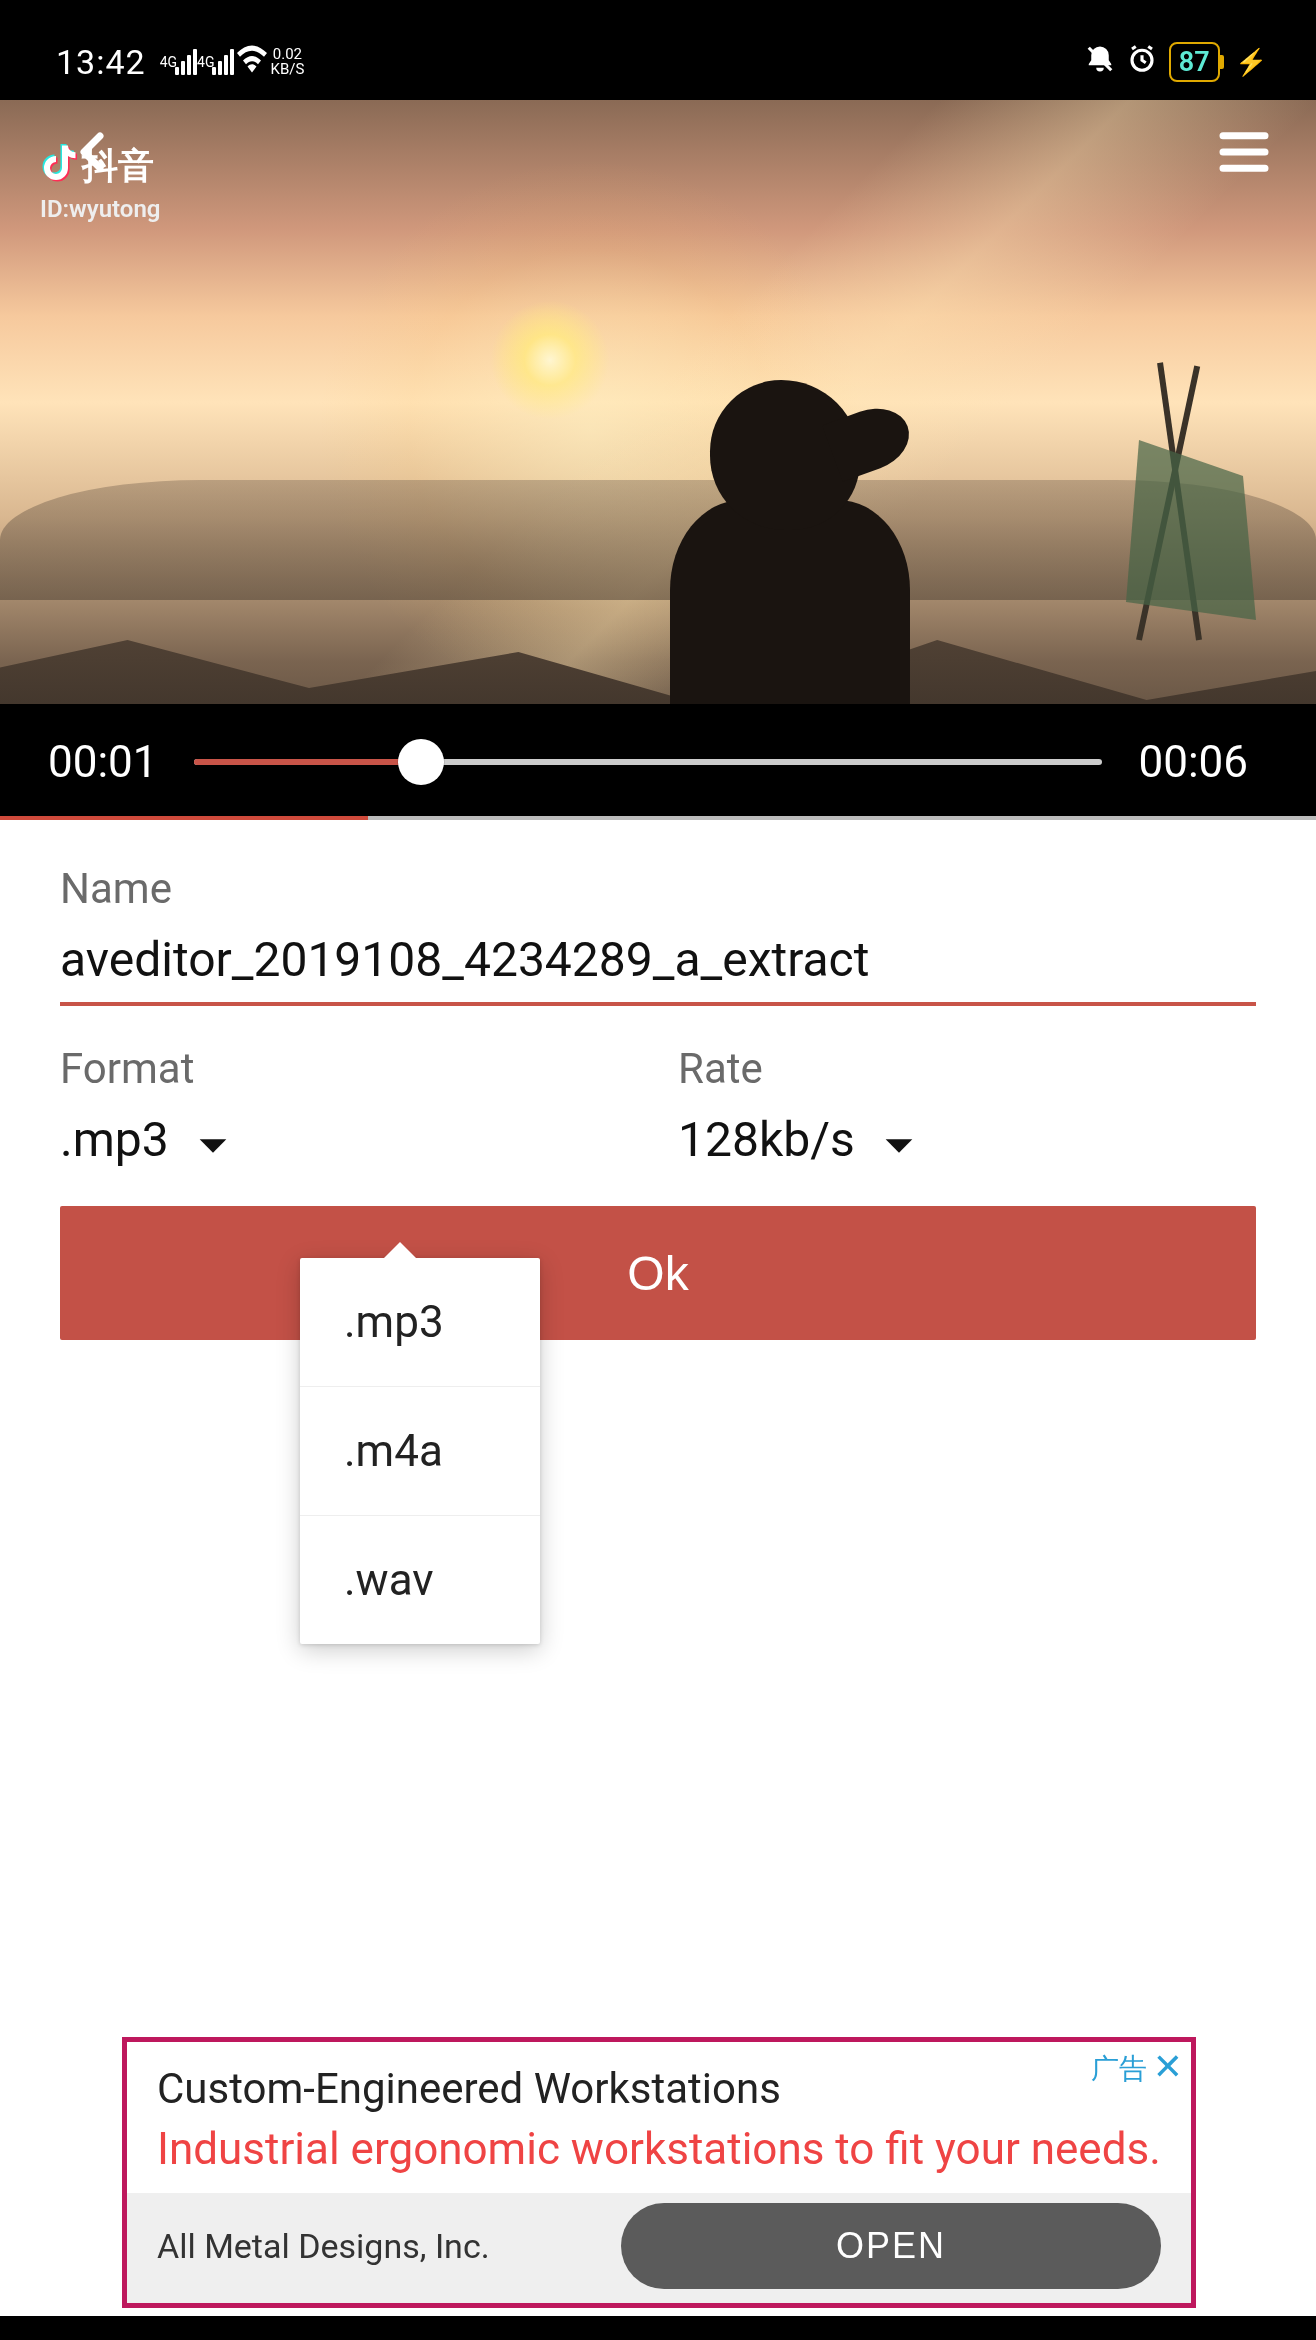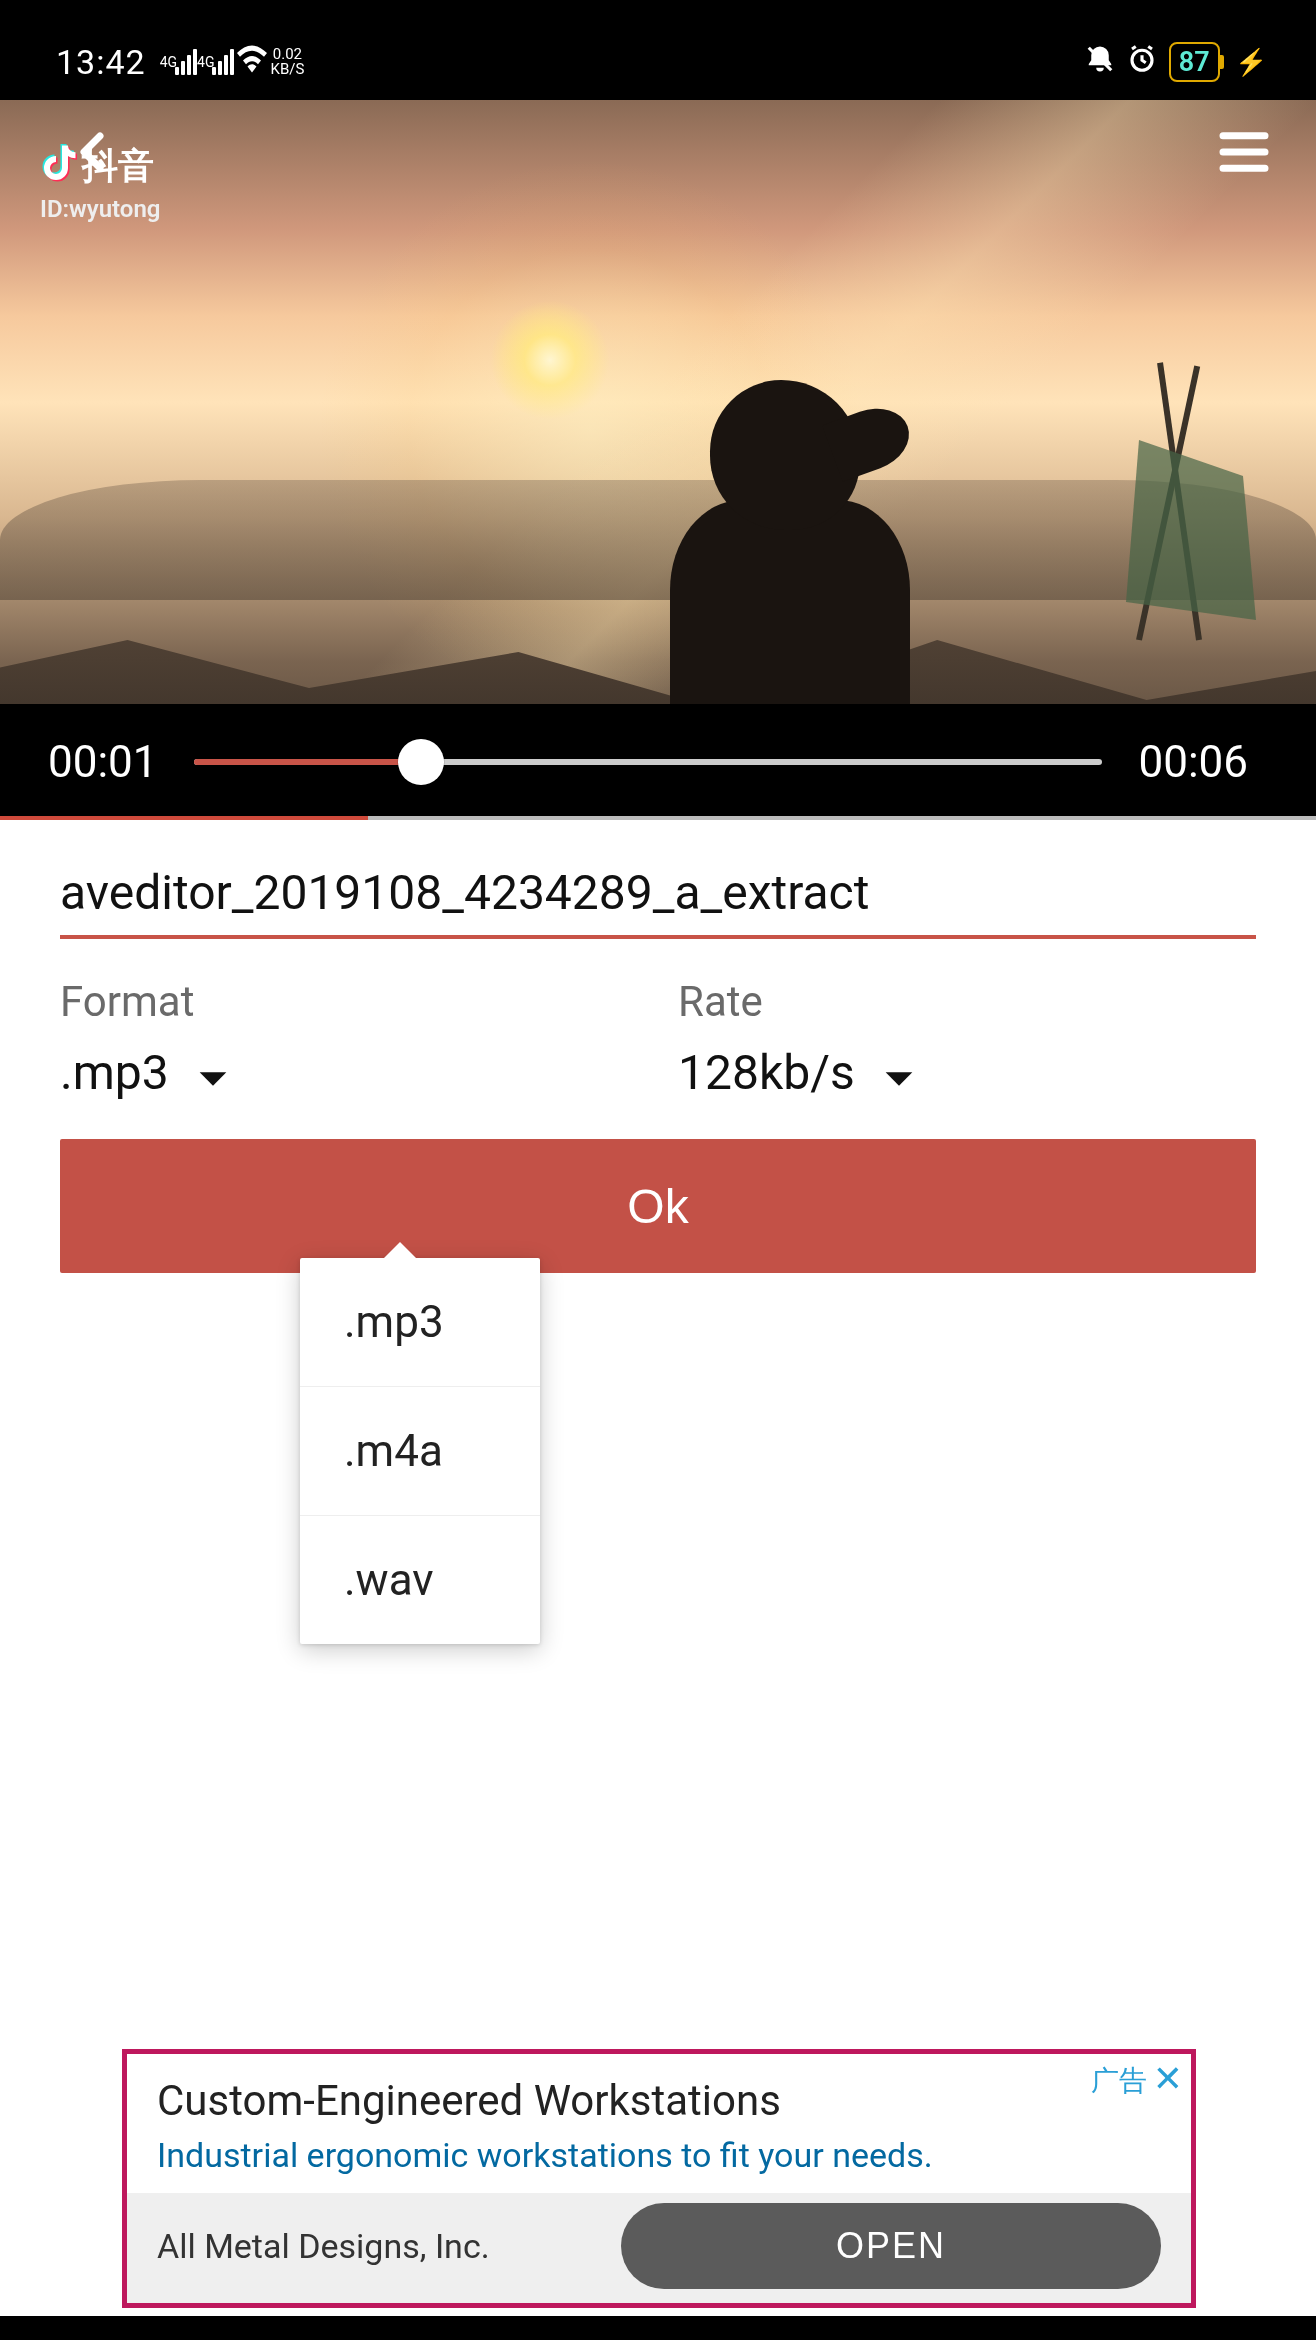--- a/index.html
+++ b/index.html
@@ -75,21 +75,21 @@
     .ok-btn { width: 100%; height: 134px; background: #c35147; border: none; color: #fff; font-size: 48px; border-radius: 2px; cursor: pointer; }
     
     .dropdown-menu { position: absolute; left: 300px; top: 1258px; width: 240px; background: #fff; border-radius: 2px; box-shadow: 0 6px 24px rgba(0,0,0,0.2), 0 1px 4px rgba(0,0,0,0.15); z-index: 50; }
     .dropdown-menu::before { content: ''; position: absolute; top: -16px; left: 84px; width: 0; height: 0; border-left: 16px solid transparent; border-right: 16px solid transparent; border-bottom: 16px solid #fff; }
     .dd-item { padding: 38px 44px; font-size: 44px; color: #222; border-bottom: 1px solid #eee; cursor: pointer; }
     .dd-item:last-child { border-bottom: none; }
     
     .ad-banner { position: absolute; bottom: 32px; left: 122px; right: 120px; border: 5px solid #be185d; background: #fff; }
     .ad-top { padding: 22px 30px 18px 30px; position: relative; }
     .ad-title { font-size: 42px; color: #222; margin-bottom: 10px; }
-    .ad-subtitle { font-size: 34px; color: #0369a1; }
+    .ad-subtitle { font-size: 44px; color: #ef4444; }
     .ad-badge { position: absolute; top: 8px; right: 44px; color: #2a9fd6; font-size: 28px; }
     .ad-close { position: absolute; top: 4px; right: 8px; color: #2a9fd6; font-size: 36px; cursor: pointer; }
     .ad-bottom { background: #efefef; padding: 10px 30px 14px 30px; display: flex; align-items: center; justify-content: space-between; gap: 24px; }
     .ad-company { font-size: 34px; color: #333; }
     .ad-open { background: #5b5b5b; color: #fff; border: none; border-radius: 60px; padding: 22px 0; width: 540px; font-size: 36px; letter-spacing: 2px; cursor: pointer; }
   </style>
 </head>
 <body>
 
 <div class="phone-frame">
@@ -194,20 +194,21 @@
           <div class="vc-thumb"></div>
         </div>
         <span class="vc-time">00:06</span>
       </div>
       <div class="loading-bar">
           <div class="loading-fill"></div>
         </div>
     </div>
 
     <div class="form-area">
+      <div class="field-label">Name</div>
       <div class="name-input-wrap">
         <input type="text" class="name-input" value="aveditor_2019108_4234289_a_extract" style="">
       </div>
       
       <div class="two-col">
         <div class="col">
           <div class="field-label">Format</div>
           <div class="select-row">
             <span>.mp3</span>
             <span class="caret-down"><svg viewBox="0 0 24 14">

